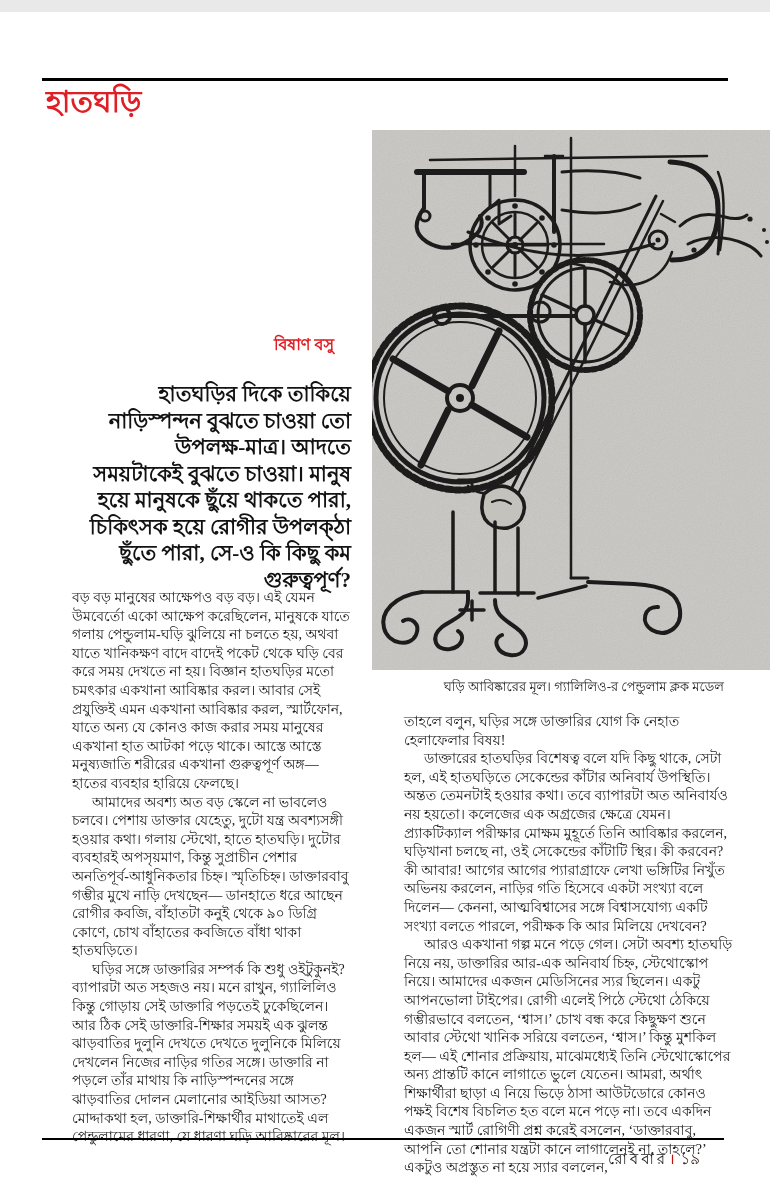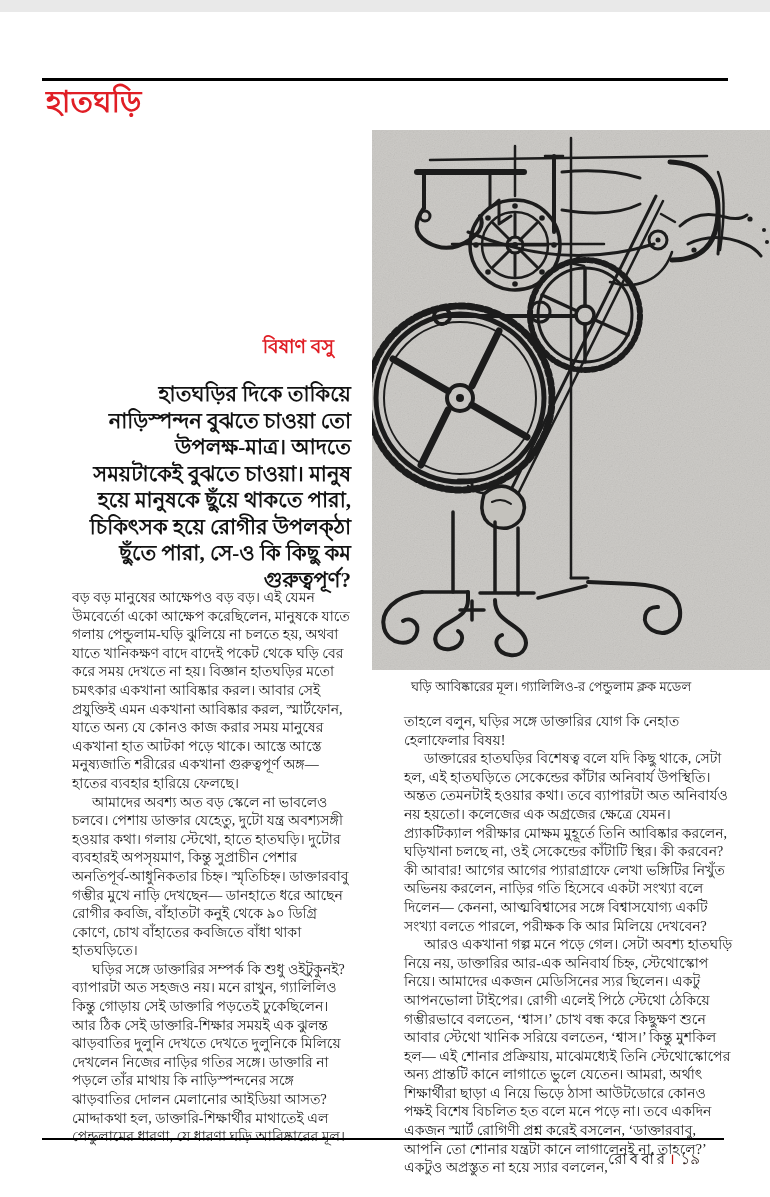--- a/index.html
+++ b/index.html
@@ -13,31 +13,31 @@
   .bottom-rule{left:42px;top:1126px;width:682px;height:2px;}
   .section-label{
     position:absolute;left:46px;top:72px;font-size:30px;line-height:1.2;
     color:#e01e25;font-weight:600;
   }
   .photo{
     position:absolute;left:372px;top:118px;width:398px;height:540px;margin:0;
   }
   .photo svg{display:block;}
   .caption{
-    position:absolute;left:378px;top:665px;width:346px;text-align:center;
+    position:absolute;left:378px;top:665px;width:346px;text-align:right;
     font-size:13px;color:#1a1a1a;
   }
   .title{
     position:absolute;left:46px;top:240px;width:290px;margin:0;
     font-size:54px;line-height:1.1;font-weight:700;color:#0d0d0d;
     letter-spacing:0;
   }
   .author{
     position:absolute;left:46px;top:320px;width:288px;text-align:right;
-    font-size:19px;color:#e01e25;font-weight:600;
+    font-size:16px;color:#e01e25;font-weight:600;
   }
   .intro{
     position:absolute;left:88px;top:369px;width:263px;text-align:right;
     font-size:21px;line-height:26.5px;font-weight:700;color:#121212;
   }
   .col{position:absolute;font-size:14px;line-height:18.6px;color:#1a1a1a;}
   .col-left{left:72px;top:577px;width:282px;}
   .col-right{left:404px;top:701px;width:333px;}
   .para{margin:0;}
   .para.indent{text-indent:20px;}

